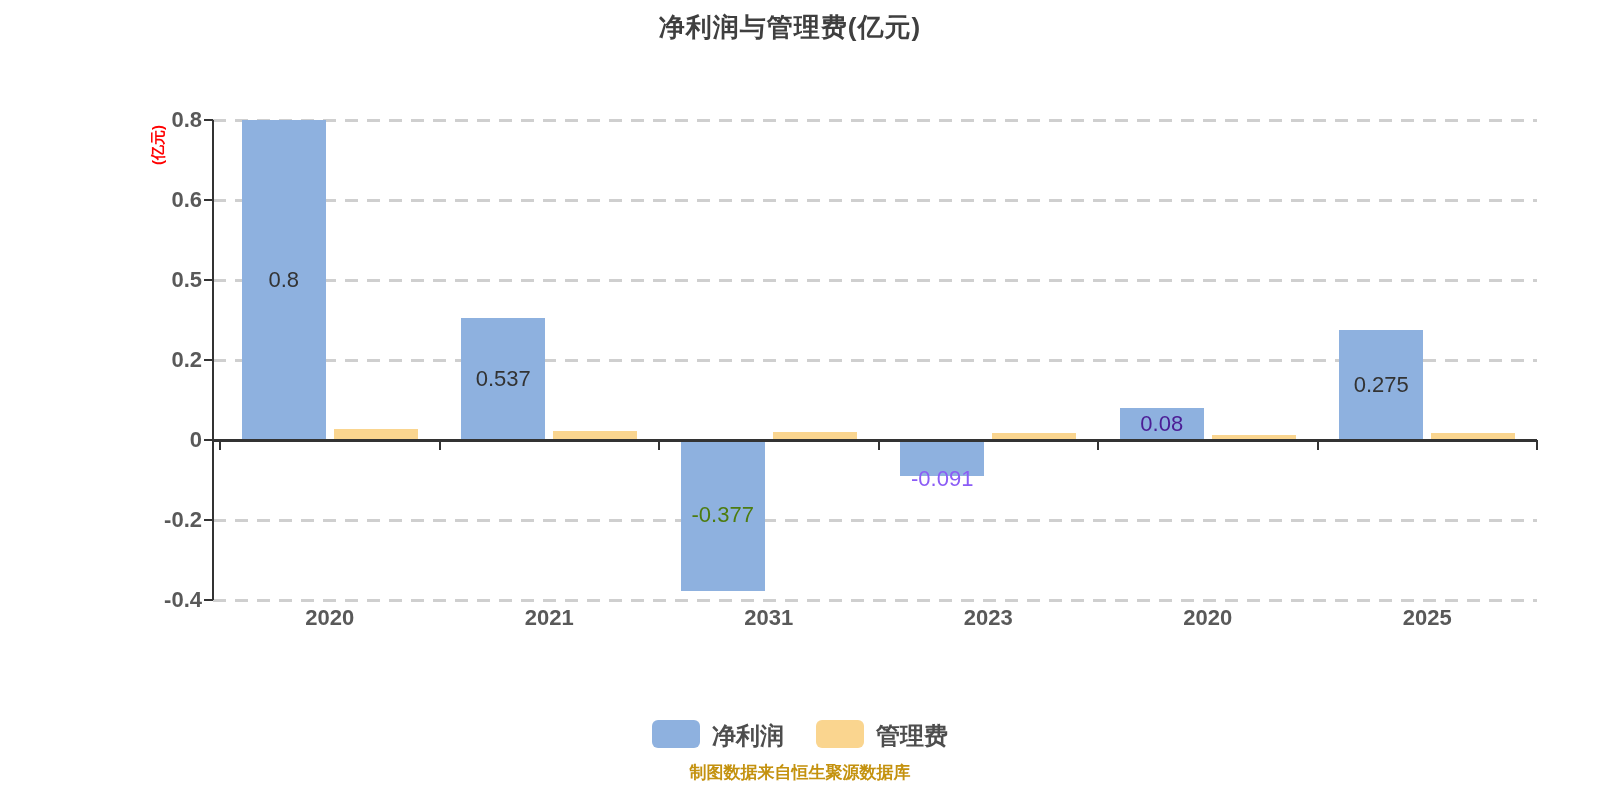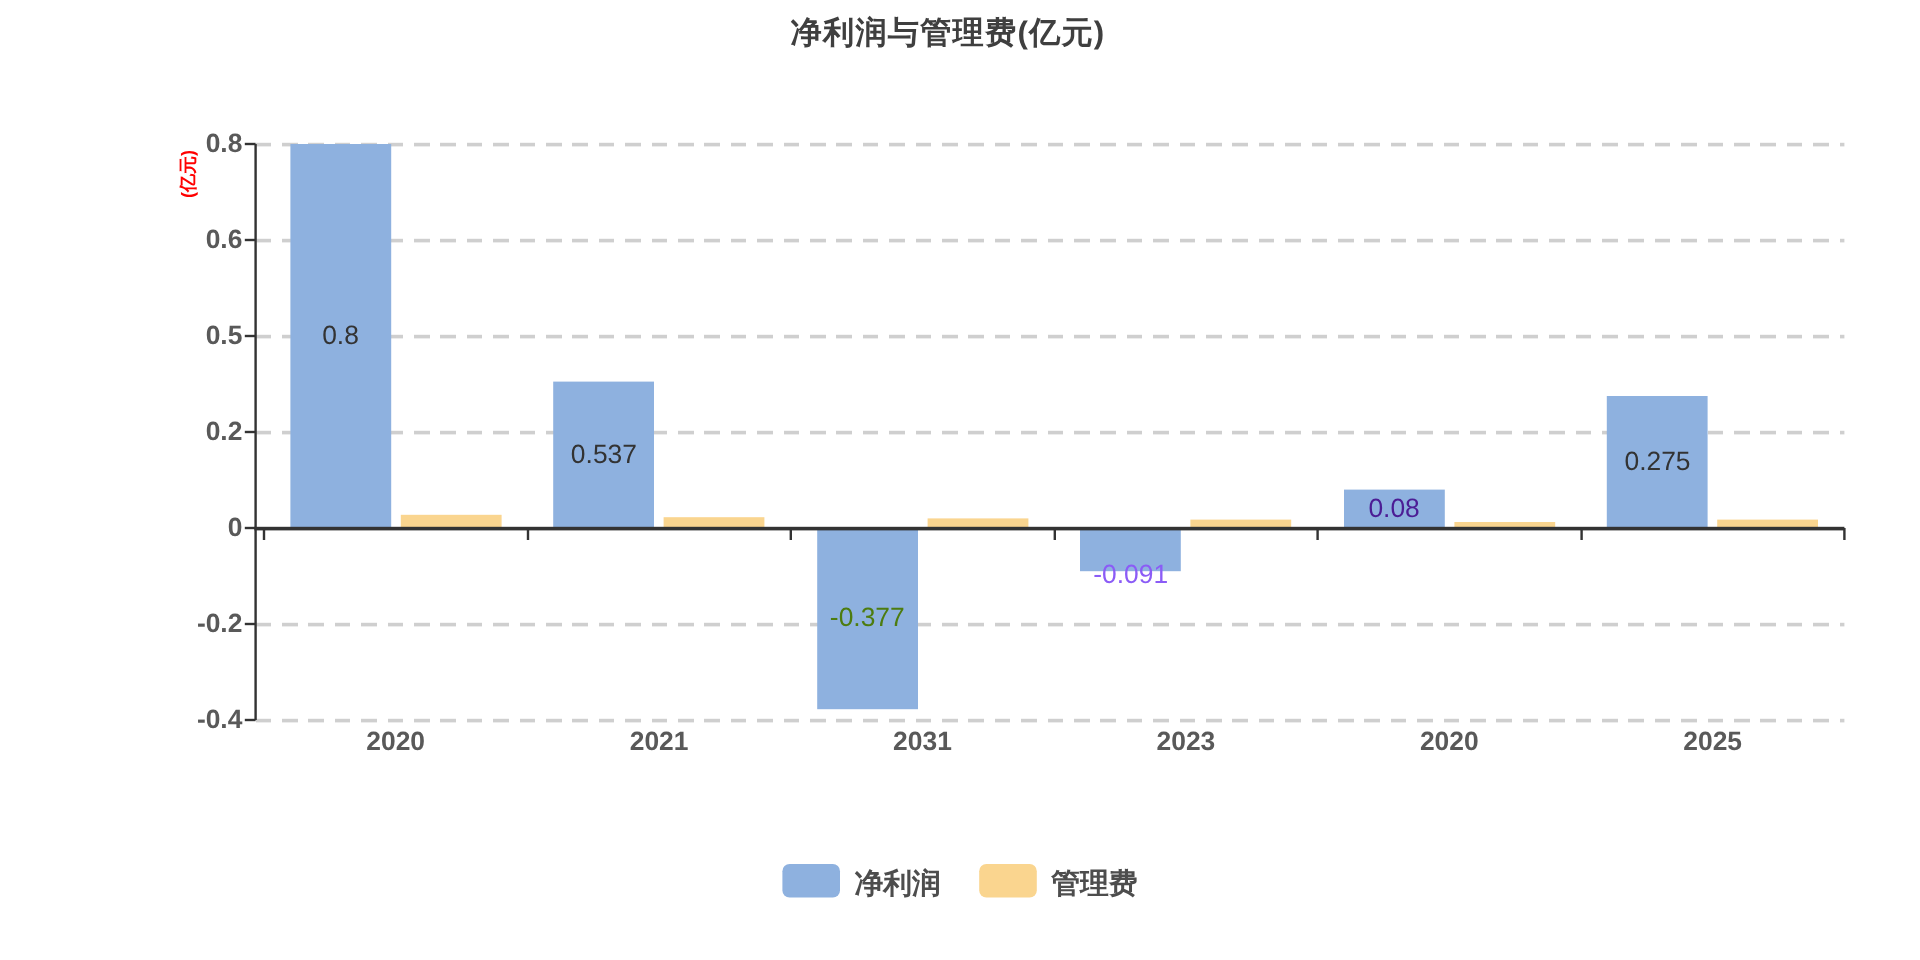--- a/index.html
+++ b/index.html
@@ -117,13 +117,14 @@
     <div class="legend-item">
       <span class="legend-swatch" style="background: rgb(142, 177, 223);"></span>
       <span class="legend-label">净利润</span>
     </div>
     <div class="legend-item">
       <span class="legend-swatch" style="background: rgb(250, 213, 143);"></span>
       <span class="legend-label">管理费</span>
     </div>
   </div>
 
+  <div class="chart-footer" style="color: rgb(196, 146, 15);">制图数据来自恒生聚源数据库</div>
 </div>
 
 </body></html>

